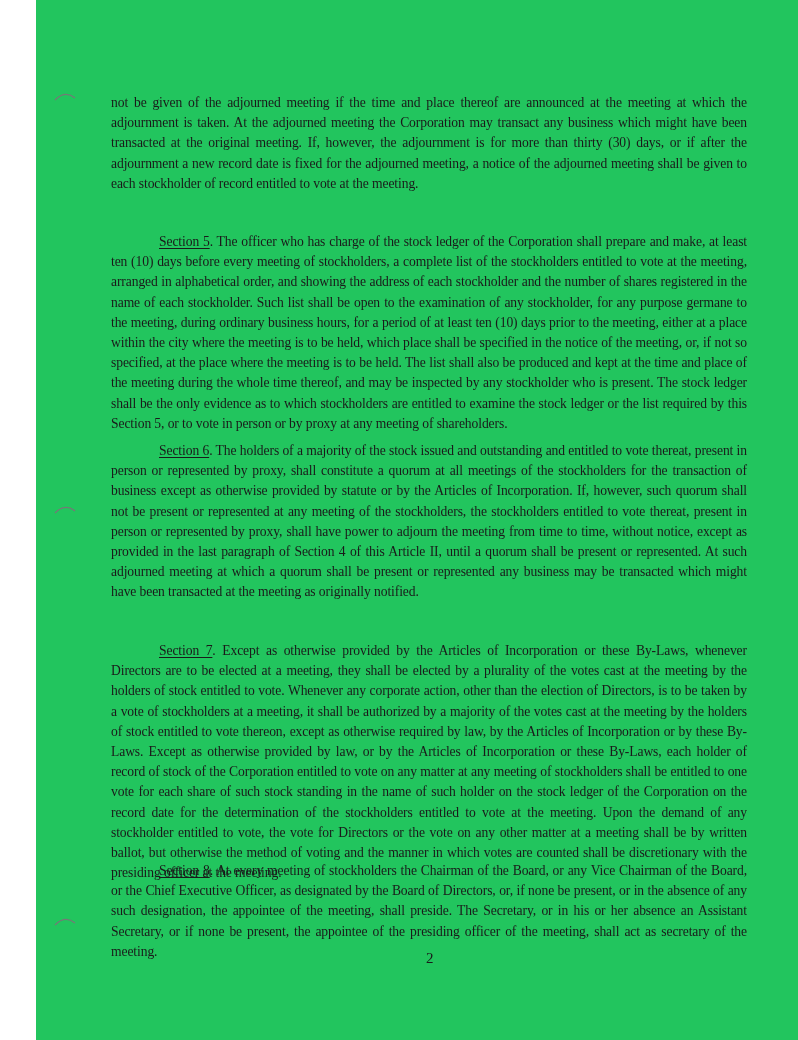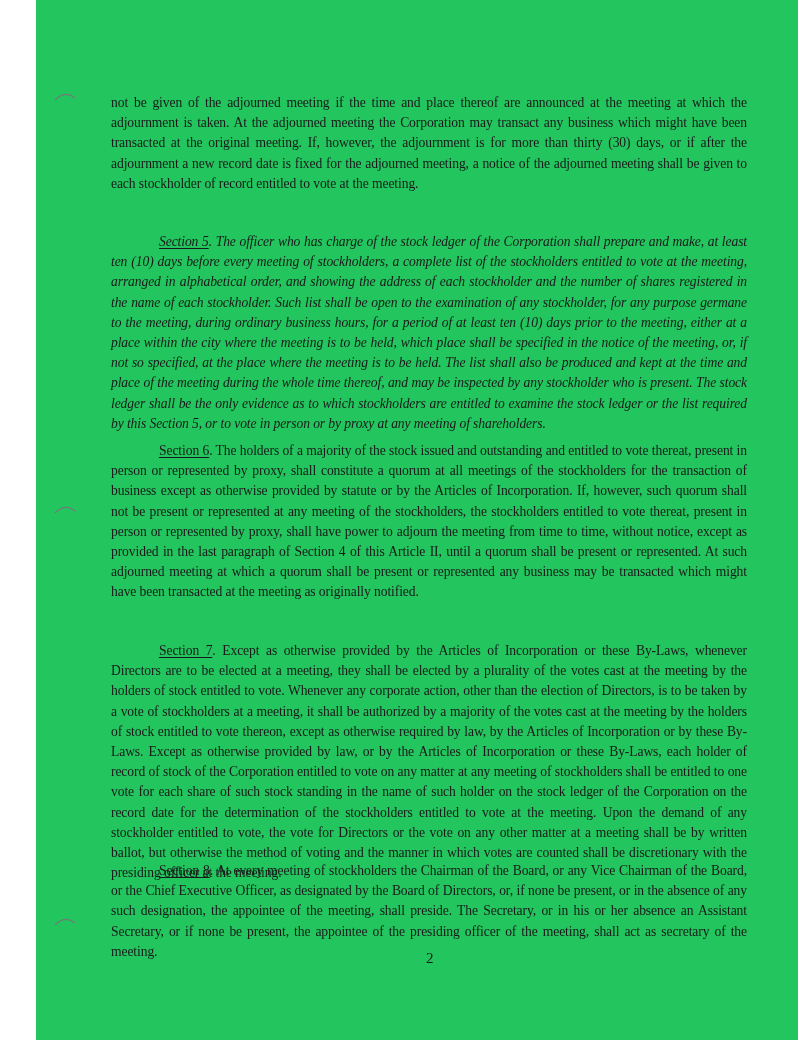--- a/index.html
+++ b/index.html
@@ -67,21 +67,21 @@
   <div class="hole-punch" style="left:18px; top:915px;">
     <svg width="22" height="12" viewBox="0 0 22 12">
         <path d="M1 10 Q11 0 21 8" stroke="#777" stroke-width="1.2" fill="none"></path>
       </svg>
   </div>
 
   <p class="para" style="top:93px; margin:0;">
     <span>not be given of the adjourned meeting if the time and place thereof are announced at the meeting at which the adjournment is taken. At the adjourned meeting the Corporation may transact any business which might have been transacted at the original meeting. If, however, the adjournment is for more than thirty (30) days, or if after the adjournment a new record date is fixed for the adjourned meeting, a notice of the adjourned meeting shall be given to each stockholder of record entitled to vote at the meeting.</span>
   </p>
 
-  <p class="para indent" style="top:232px; margin:0;font-style:italic;">
+  <p class="para indent" style="top:232px; margin:0;">
     <span class="sec-label">Section 5</span><span>. The officer who has charge of the stock ledger of the Corporation shall prepare and make, at least ten (10) days before every meeting of stockholders, a complete list of the stockholders entitled to vote at the meeting, arranged in alphabetical order, and showing the address of each stockholder and the number of shares registered in the name of each stockholder. Such list shall be open to the examination of any stockholder, for any purpose germane to the meeting, during ordinary business hours, for a period of at least ten (10) days prior to the meeting, either at a place within the city where the meeting is to be held, which place shall be specified in the notice of the meeting, or, if not so specified, at the place where the meeting is to be held. The list shall also be produced and kept at the time and place of the meeting during the whole time thereof, and may be inspected by any stockholder who is present. The stock ledger shall be the only evidence as to which stockholders are entitled to examine the stock ledger or the list required by this Section 5, or to vote in person or by proxy at any meeting of shareholders.</span>
   </p>
 
   <p class="para indent" style="top:441px; margin:0;">
     <span class="sec-label">Section 6</span><span>. The holders of a majority of the stock issued and outstanding and entitled to vote thereat, present in person or represented by proxy, shall constitute a quorum at all meetings of the stockholders for the transaction of business except as otherwise provided by statute or by the Articles of Incorporation. If, however, such quorum shall not be present or represented at any meeting of the stockholders, the stockholders entitled to vote thereat, present in person or represented by proxy, shall have power to adjourn the meeting from time to time, without notice, except as provided in the last paragraph of Section 4 of this Article II, until a quorum shall be present or represented. At such adjourned meeting at which a quorum shall be present or represented any business may be transacted which might have been transacted at the meeting as originally notified.</span>
   </p>
 
   <p class="para indent" style="top:641px; margin:0;">
     <span class="sec-label">Section 7</span><span>. Except as otherwise provided by the Articles of Incorporation or these By-Laws, whenever Directors are to be elected at a meeting, they shall be elected by a plurality of the votes cast at the meeting by the holders of stock entitled to vote. Whenever any corporate action, other than the election of Directors, is to be taken by a vote of stockholders at a meeting, it shall be authorized by a majority of the votes cast at the meeting by the holders of stock entitled to vote thereon, except as otherwise required by law, by the Articles of Incorporation or by these By-Laws. Except as otherwise provided by law, or by the Articles of Incorporation or these By-Laws, each holder of record of stock of the Corporation entitled to vote on any matter at any meeting of stockholders shall be entitled to one vote for each share of such stock standing in the name of such holder on the stock ledger of the Corporation on the record date for the determination of the stockholders entitled to vote at the meeting. Upon the demand of any stockholder entitled to vote, the vote for Directors or the vote on any other matter at a meeting shall be by written ballot, but otherwise the method of voting and the manner in which votes are counted shall be discretionary with the presiding officer at the meeting.</span>
   </p>

